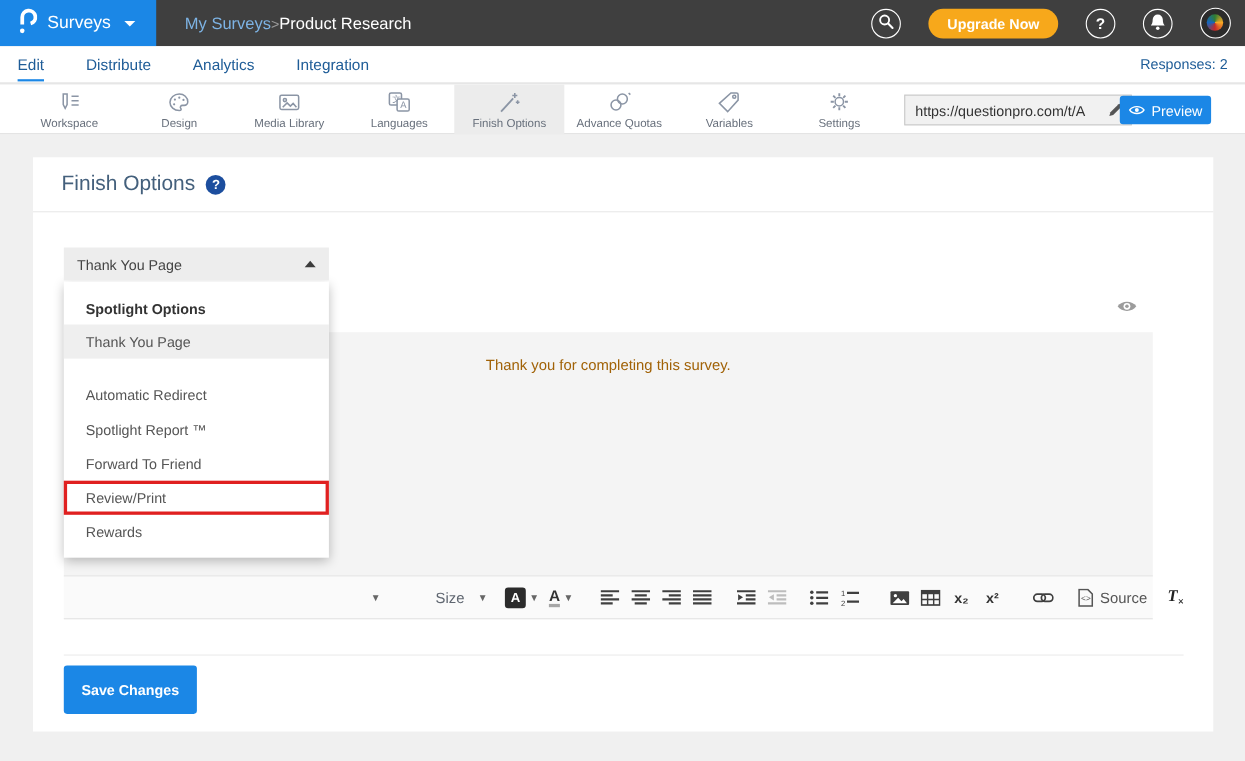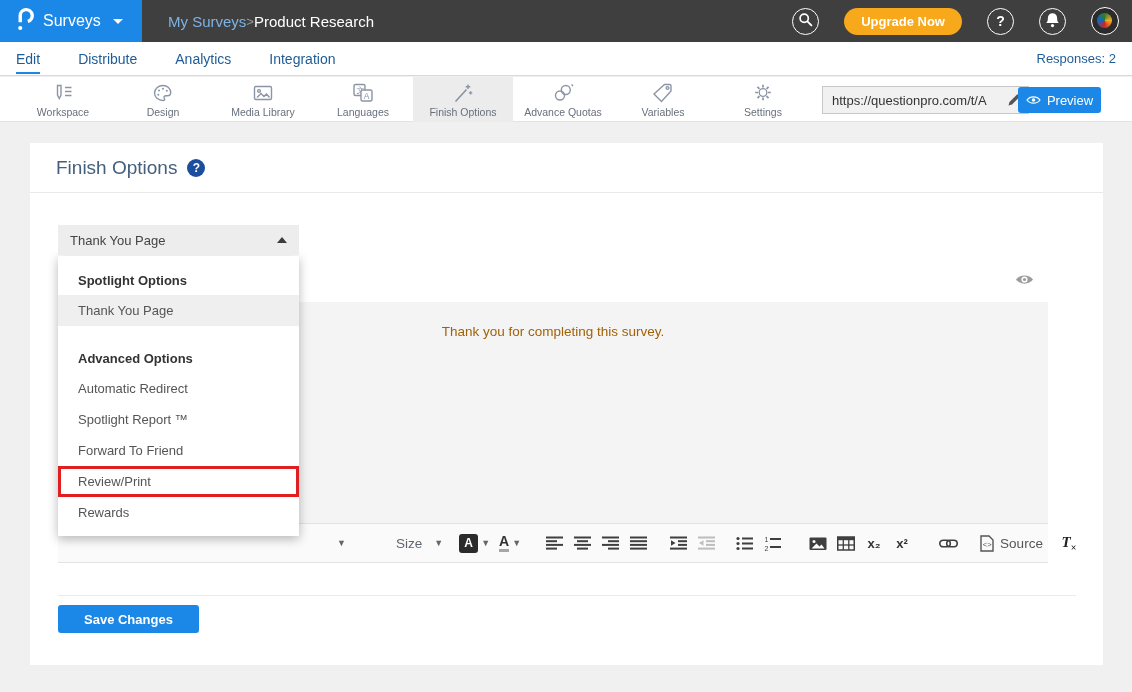--- a/index.html
+++ b/index.html
@@ -69,21 +69,21 @@
   .tb-size{display:flex;align-items:center;color:#5f6670;font-size:13.5px;cursor:pointer;flex:none;}
   .tb-colorbox{width:19px;height:19px;background:#2b2b2b;border-radius:3px;color:#fff;font-weight:bold;font-size:12px;display:flex;align-items:center;justify-content:center;}
   .tb-A{font-weight:bold;font-size:14px;color:#333;border-bottom:3px solid #a6a6a6;line-height:1.05;}
   .tb-btn svg{flex:none;}
   .tb-sub,.tb-sup{font-size:13px;font-weight:bold;color:#333;}
   .tb-src{display:flex;align-items:center;gap:6px;color:#555;font-size:13.5px;cursor:pointer;flex:none;}
   .tb-rf{font-family:"Liberation Serif",serif;font-style:italic;font-weight:bold;font-size:15px;color:#222;}
   .tb-rf sub{font-style:normal;font-size:10px;}
 
   .card-divider{position:absolute;left:28px;top:452px;width:1018px;border-top:1px solid #ebebeb;}
-  .save-btn{position:absolute;left:28px;top:462px;height:28px;padding:0 26px;background:#1b87e6;border:none;border-radius:3px;color:#fff;font-size:13px;font-weight:bold;cursor:pointer;font-family:"Liberation Sans",sans-serif;}
+  .save-btn{position:absolute;left:28px;top:462px;height:44px;padding:0 16px;background:#1b87e6;border:none;border-radius:3px;color:#fff;font-size:13px;font-weight:bold;cursor:pointer;font-family:"Liberation Sans",sans-serif;}
 </style>
 </head>
 <body>
 
 <div class="stage">
 
   <div class="topbar">
     <div class="logo-block">
       <span>
         <svg width="19" height="26" viewBox="0 0 20 26">
@@ -412,21 +412,20 @@
 
     <div class="select">
       <span>Thank You Page</span>
       <span class="caret-up"></span>
     </div>
 
     <div class="menu">
       <div class="menu-header">Spotlight Options</div>
       <div class="menu-item selected">Thank You Page</div>
       <div class="menu-gap"></div>
-      <div class="menu-header">Advanced Options</div>
       <div class="menu-item">Automatic Redirect</div>
       <div class="menu-item">Spotlight Report ™</div>
       <div class="menu-item">Forward To Friend</div>
       <div class="menu-item flagged">Review/Print</div>
       <div class="menu-item">Rewards</div>
     </div>
 
     <div class="card-divider"></div>
     <button class="save-btn">Save Changes</button>
   </div>

